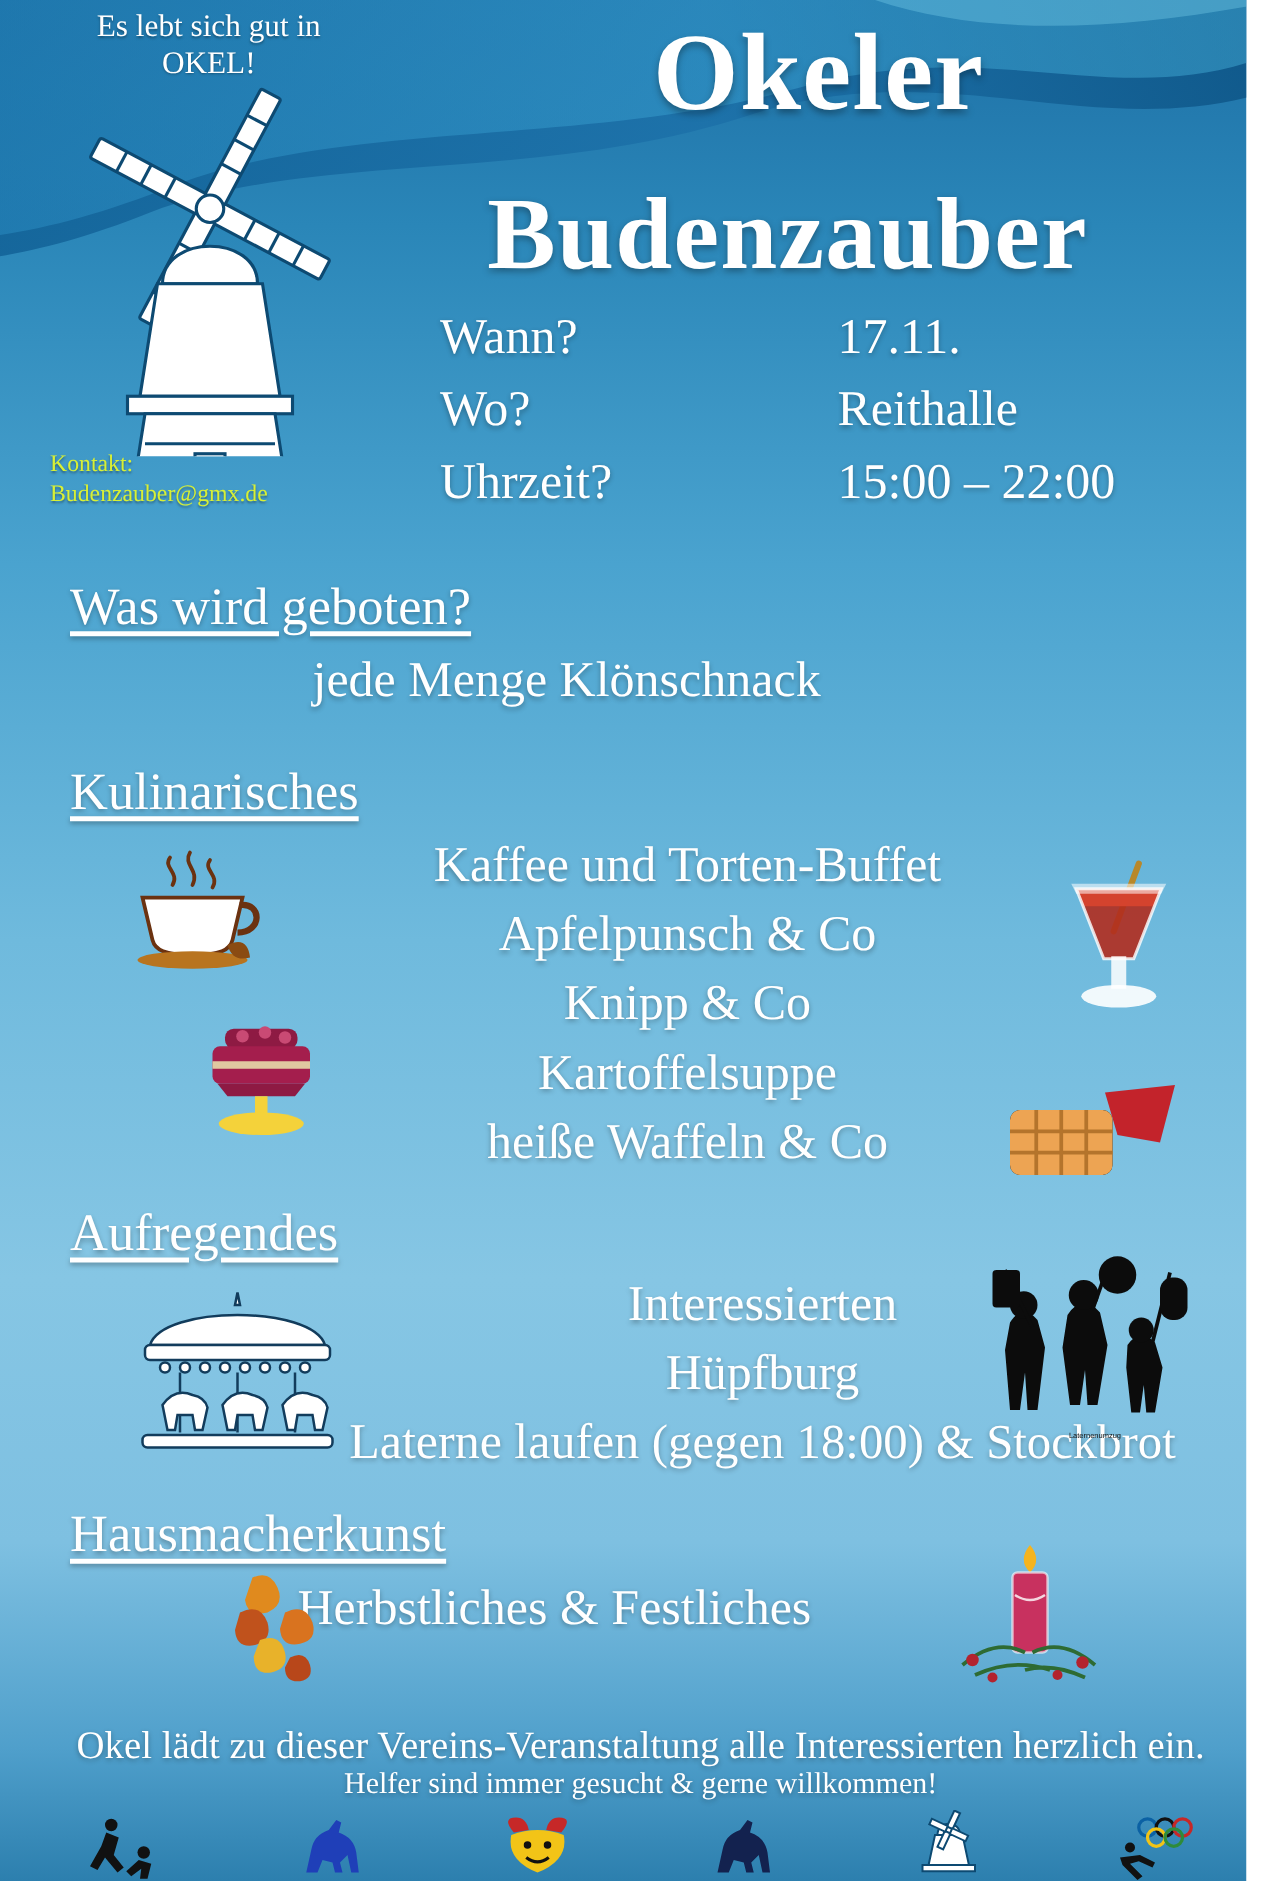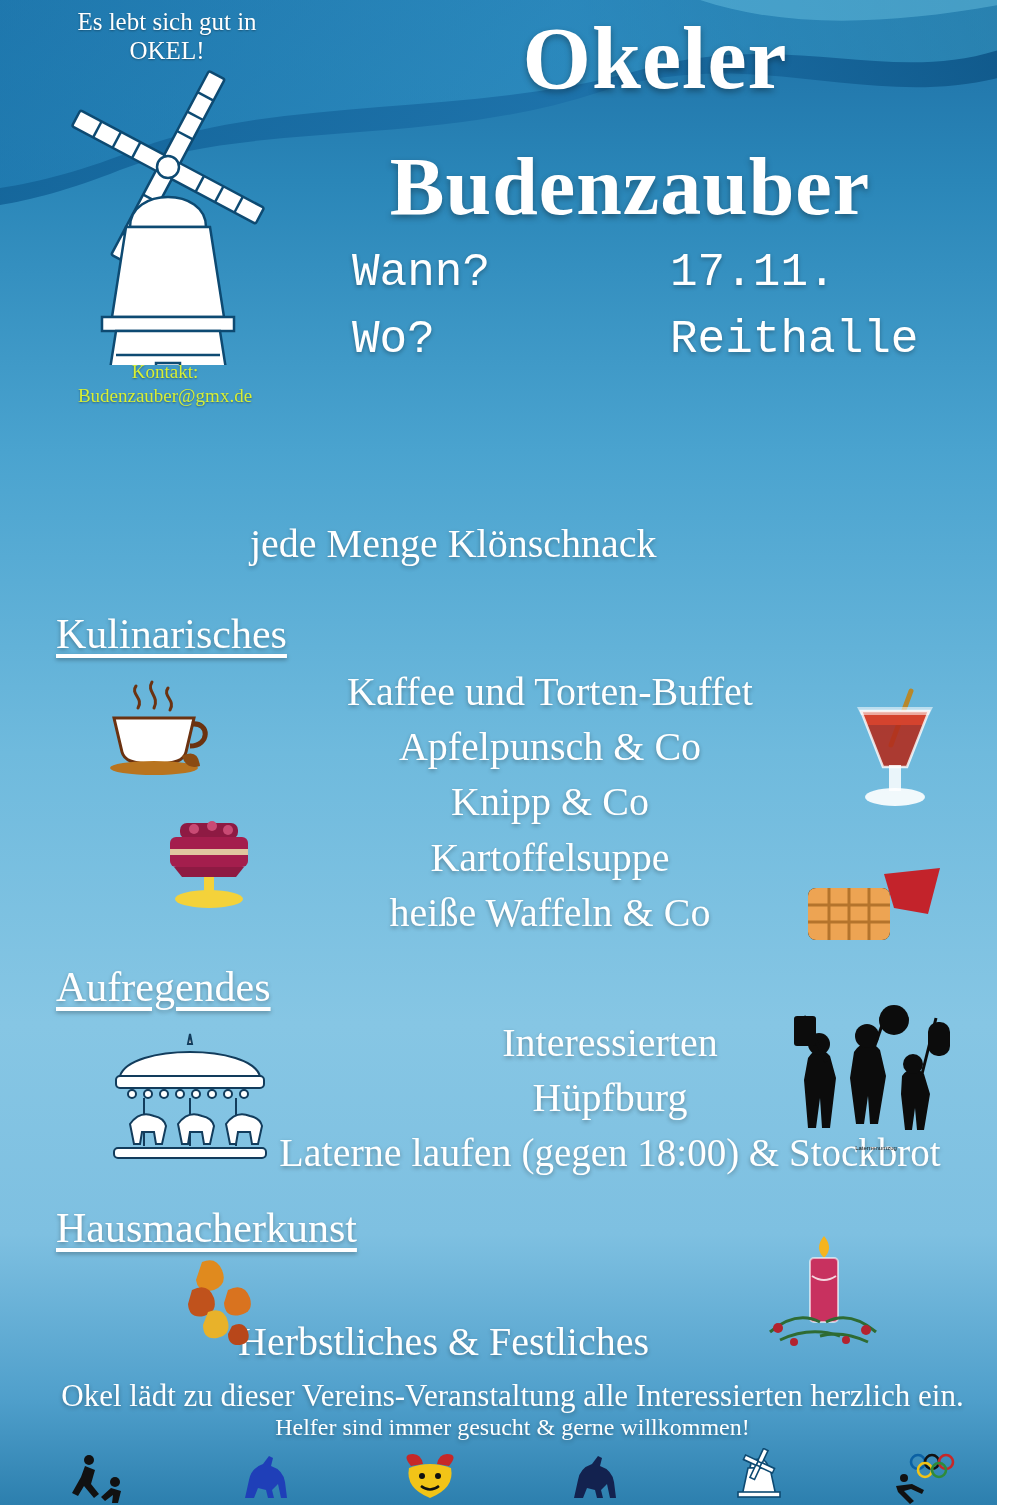--- a/index.html
+++ b/index.html
@@ -47,21 +47,20 @@
   }
   .mill-logo {
     position: absolute;
     left: 58px; top: 55px;
     width: 220px; height: 310px;
   }
   .contact {
     position: absolute;
     left: 40px; top: 360px;
     width: 250px;
-    text-align: center;
     color: #d8f035;
     font-size: 19px;
     line-height: 1.25;
     text-shadow: 0 1px 2px rgba(0,0,0,.4);
   }
   .title1 {
     position: absolute;
     left: 300px; top: 8px;
     width: 710px;
     text-align: center;
@@ -78,24 +77,23 @@
     font-size: 82px;
     font-weight: 700;
     letter-spacing: 1px;
     text-shadow: 0 3px 6px rgba(0,0,0,.35);
   }
   
   .facts {
     position: absolute;
     left: 352px; top: 240px;
     width: 620px;
-    font-size: 46px;
+    font-size: 40px;
     line-height: 1.45;
     text-shadow: 0 2px 4px rgba(0,0,0,.3);
-    font-family: Liberation Mono, monospace;
   }
   .facts .row { display: flex; }
   .facts .q { width: 318px; }
   .facts .a { flex: 1; }
 
   
   .sec-head {
     position: absolute;
     font-size: 42px;
     text-decoration: underline;
@@ -112,21 +110,21 @@
   #body-geboten { left: 250px; top: 516px; }
 
   #head-kulinarisch { left: 56px; top: 610px; }
   #body-kulinarisch { left: 290px; top: 664px; width: 520px; text-align: center; }
 
   #head-aufregendes { left: 56px; top: 963px; }
   #body-aufregendes { left: 270px; top: 1015px; width: 680px; text-align: center; }
   .small-note { font-size: 39px; }
 
   #head-hausmacher { left: 56px; top: 1204px; }
-  #body-hausmacher { left: 238px; top: 1314px; }
+  #body-hausmacher { left: 238px; top: 1258px; }
 
   
   .footer1 {
     position: absolute;
     left: 0; top: 1378px;
     width: 1025px;
     text-align: center;
     font-size: 31px;
     text-shadow: 0 2px 4px rgba(0,0,0,.3);
   }
@@ -240,22 +238,27 @@
 
   <div class="facts">
     <div class="row">
       <div class="q">Wann?</div>
       <div class="a">17.11.</div>
     </div>
     <div class="row">
       <div class="q">Wo?</div>
       <div class="a">Reithalle</div>
     </div>
-  </div>
-
+    <div class="row">
+      <div class="q">Uhrzeit?</div>
+      <div class="a">15:00 – 22:00</div>
+    </div>
+  </div>
+
+  <div class="sec-head" id="head-geboten">Was wird geboten?</div>
   <div class="sec-body" id="body-geboten">
     <div>jede Menge Klönschnack</div>
   </div>
 
   <div class="sec-head" id="head-kulinarisch">Kulinarisches</div>
   <div class="sec-body" id="body-kulinarisch">
     <div>Kaffee und Torten-Buffet</div>
     <div>Apfelpunsch &amp; Co</div>
     <div>Knipp &amp; Co</div>
     <div>Kartoffelsuppe</div>

